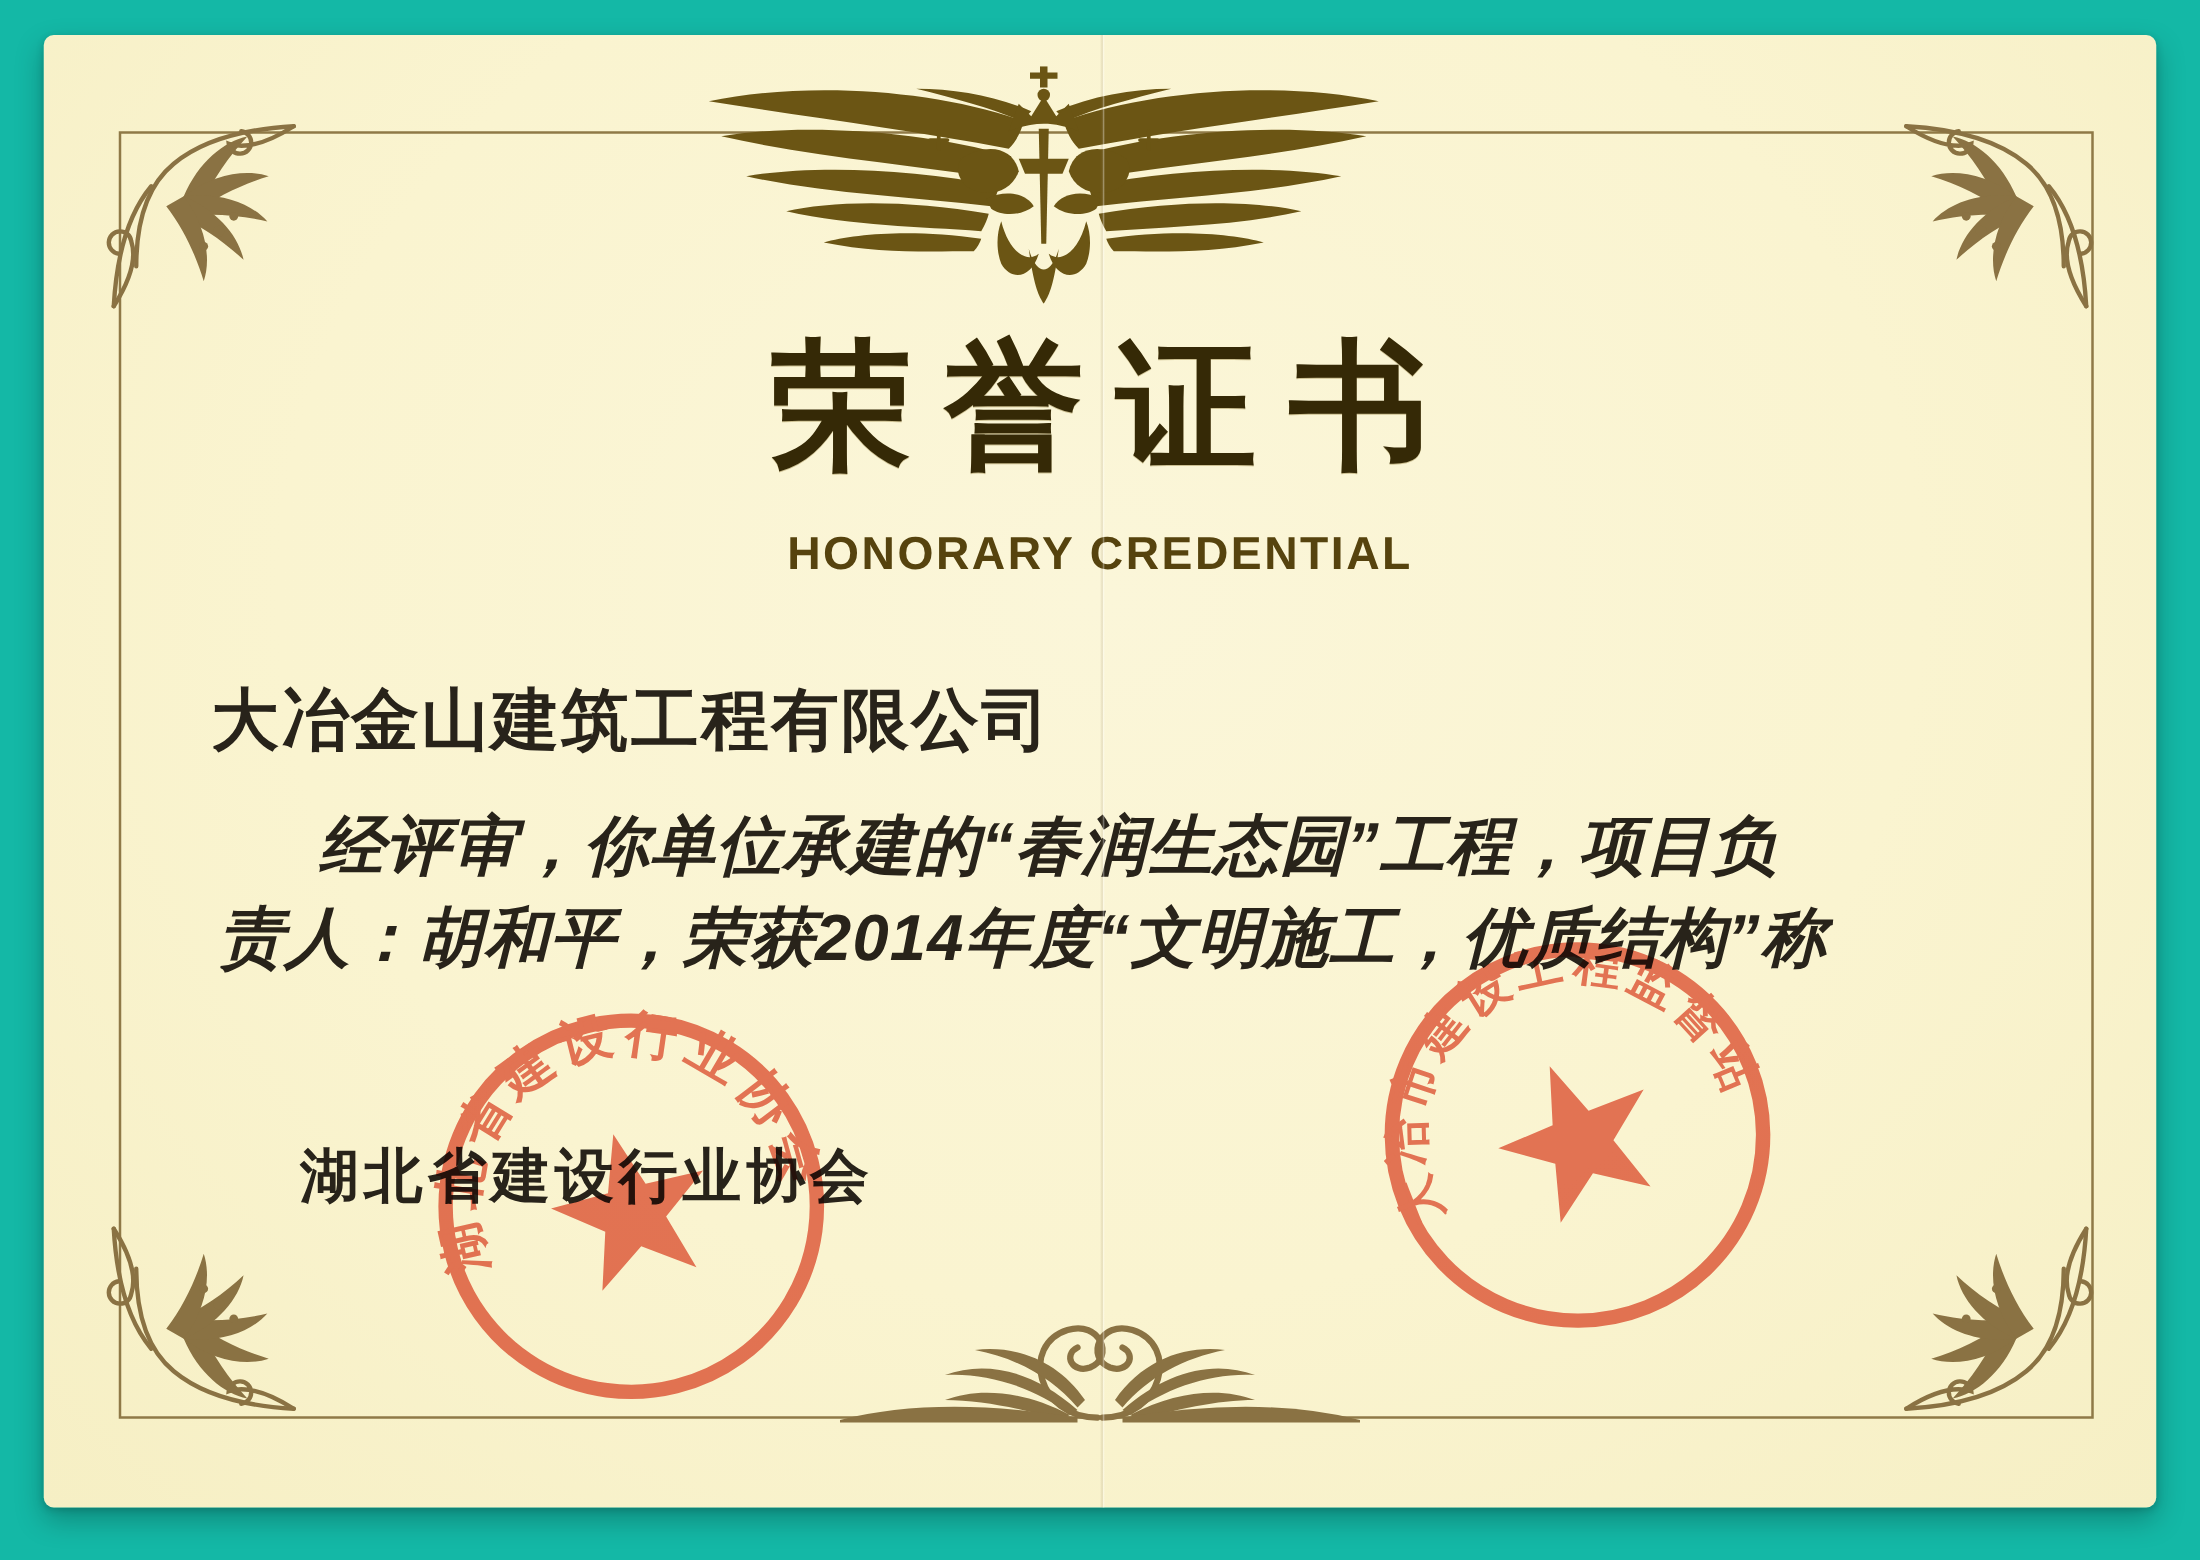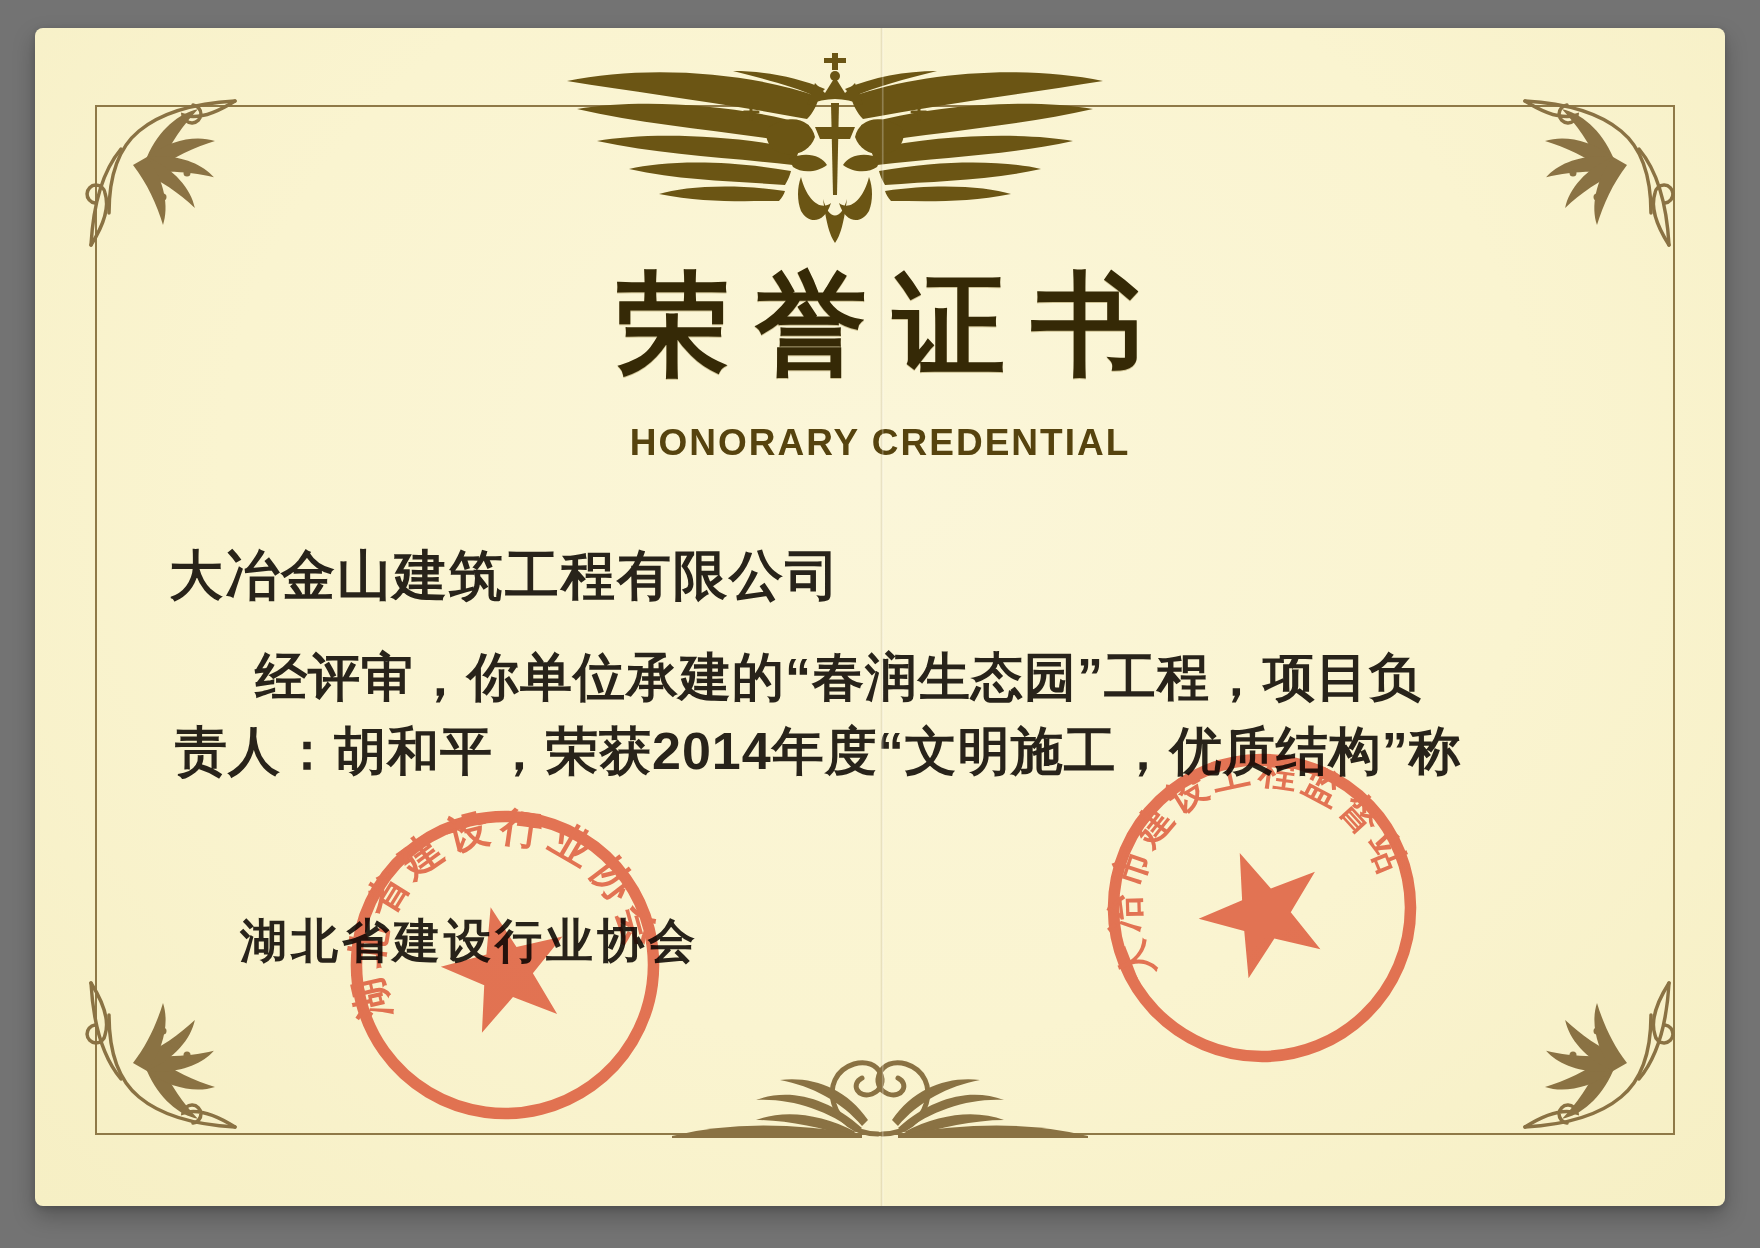--- a/index.html
+++ b/index.html
@@ -1,19 +1,19 @@
 <!DOCTYPE html>
 <html><head>
 <meta charset="utf-8">
 <style>
   * { margin:0; padding:0; box-sizing:border-box; }
   html,body { background:#e9e9e9; }
   .page {
     position:relative; width:1760px; height:1248px;
-    background:#737373; overflow:hidden;
+    background:#14b8a6; overflow:hidden;
     font-family:"Liberation Sans", sans-serif;
   }
   .card {
     position:absolute; left:35px; top:28px; width:1690px; height:1178px;
     background:radial-gradient(ellipse at 50% 38%, #fbf6d9 0%, #faf4d0 55%, #f6efc4 100%);
     border-radius:8px;
     box-shadow:0 10px 22px rgba(0,0,0,.25), 0 2px 6px rgba(0,0,0,.15);
   }
   .frame {
     position:absolute; left:60px; top:77px; width:1580px; height:1030px;
@@ -46,20 +46,21 @@
   }
   .recipient {
     position:absolute; left:134px; top:512px;
     font-size:54px; font-weight:700; letter-spacing:2px; color:#28231a;
     white-space:nowrap;
   }
   .body-text {
     position:absolute; left:140px; top:612px; width:1480px;
     font-size:52px; font-weight:700; letter-spacing:1px; color:#28231a;
     line-height:74px;
+    font-style:italic;
   }
   .body-text .l1 { padding-left:80px; white-space:nowrap; }
   .body-text .l2, .body-text .l3 { white-space:nowrap; }
   .issuer-left  { position:absolute; left:205px;  top:882px; font-size:47px; font-weight:700; letter-spacing:4px; color:#28231a; white-space:nowrap; }
   .issuer-right { position:absolute; left:1048px; top:888px; font-size:45px; font-weight:700; letter-spacing:2px; color:#28231a; white-space:nowrap; }
   .date-line    { position:absolute; left:1252px; top:975px; font-size:41px; font-weight:700; letter-spacing:3px; color:#28231a; white-space:nowrap; }
 
   .seal {
     position:absolute; width:330px; height:330px; color:#e25a43;
     opacity:.82; mix-blend-mode:multiply;

